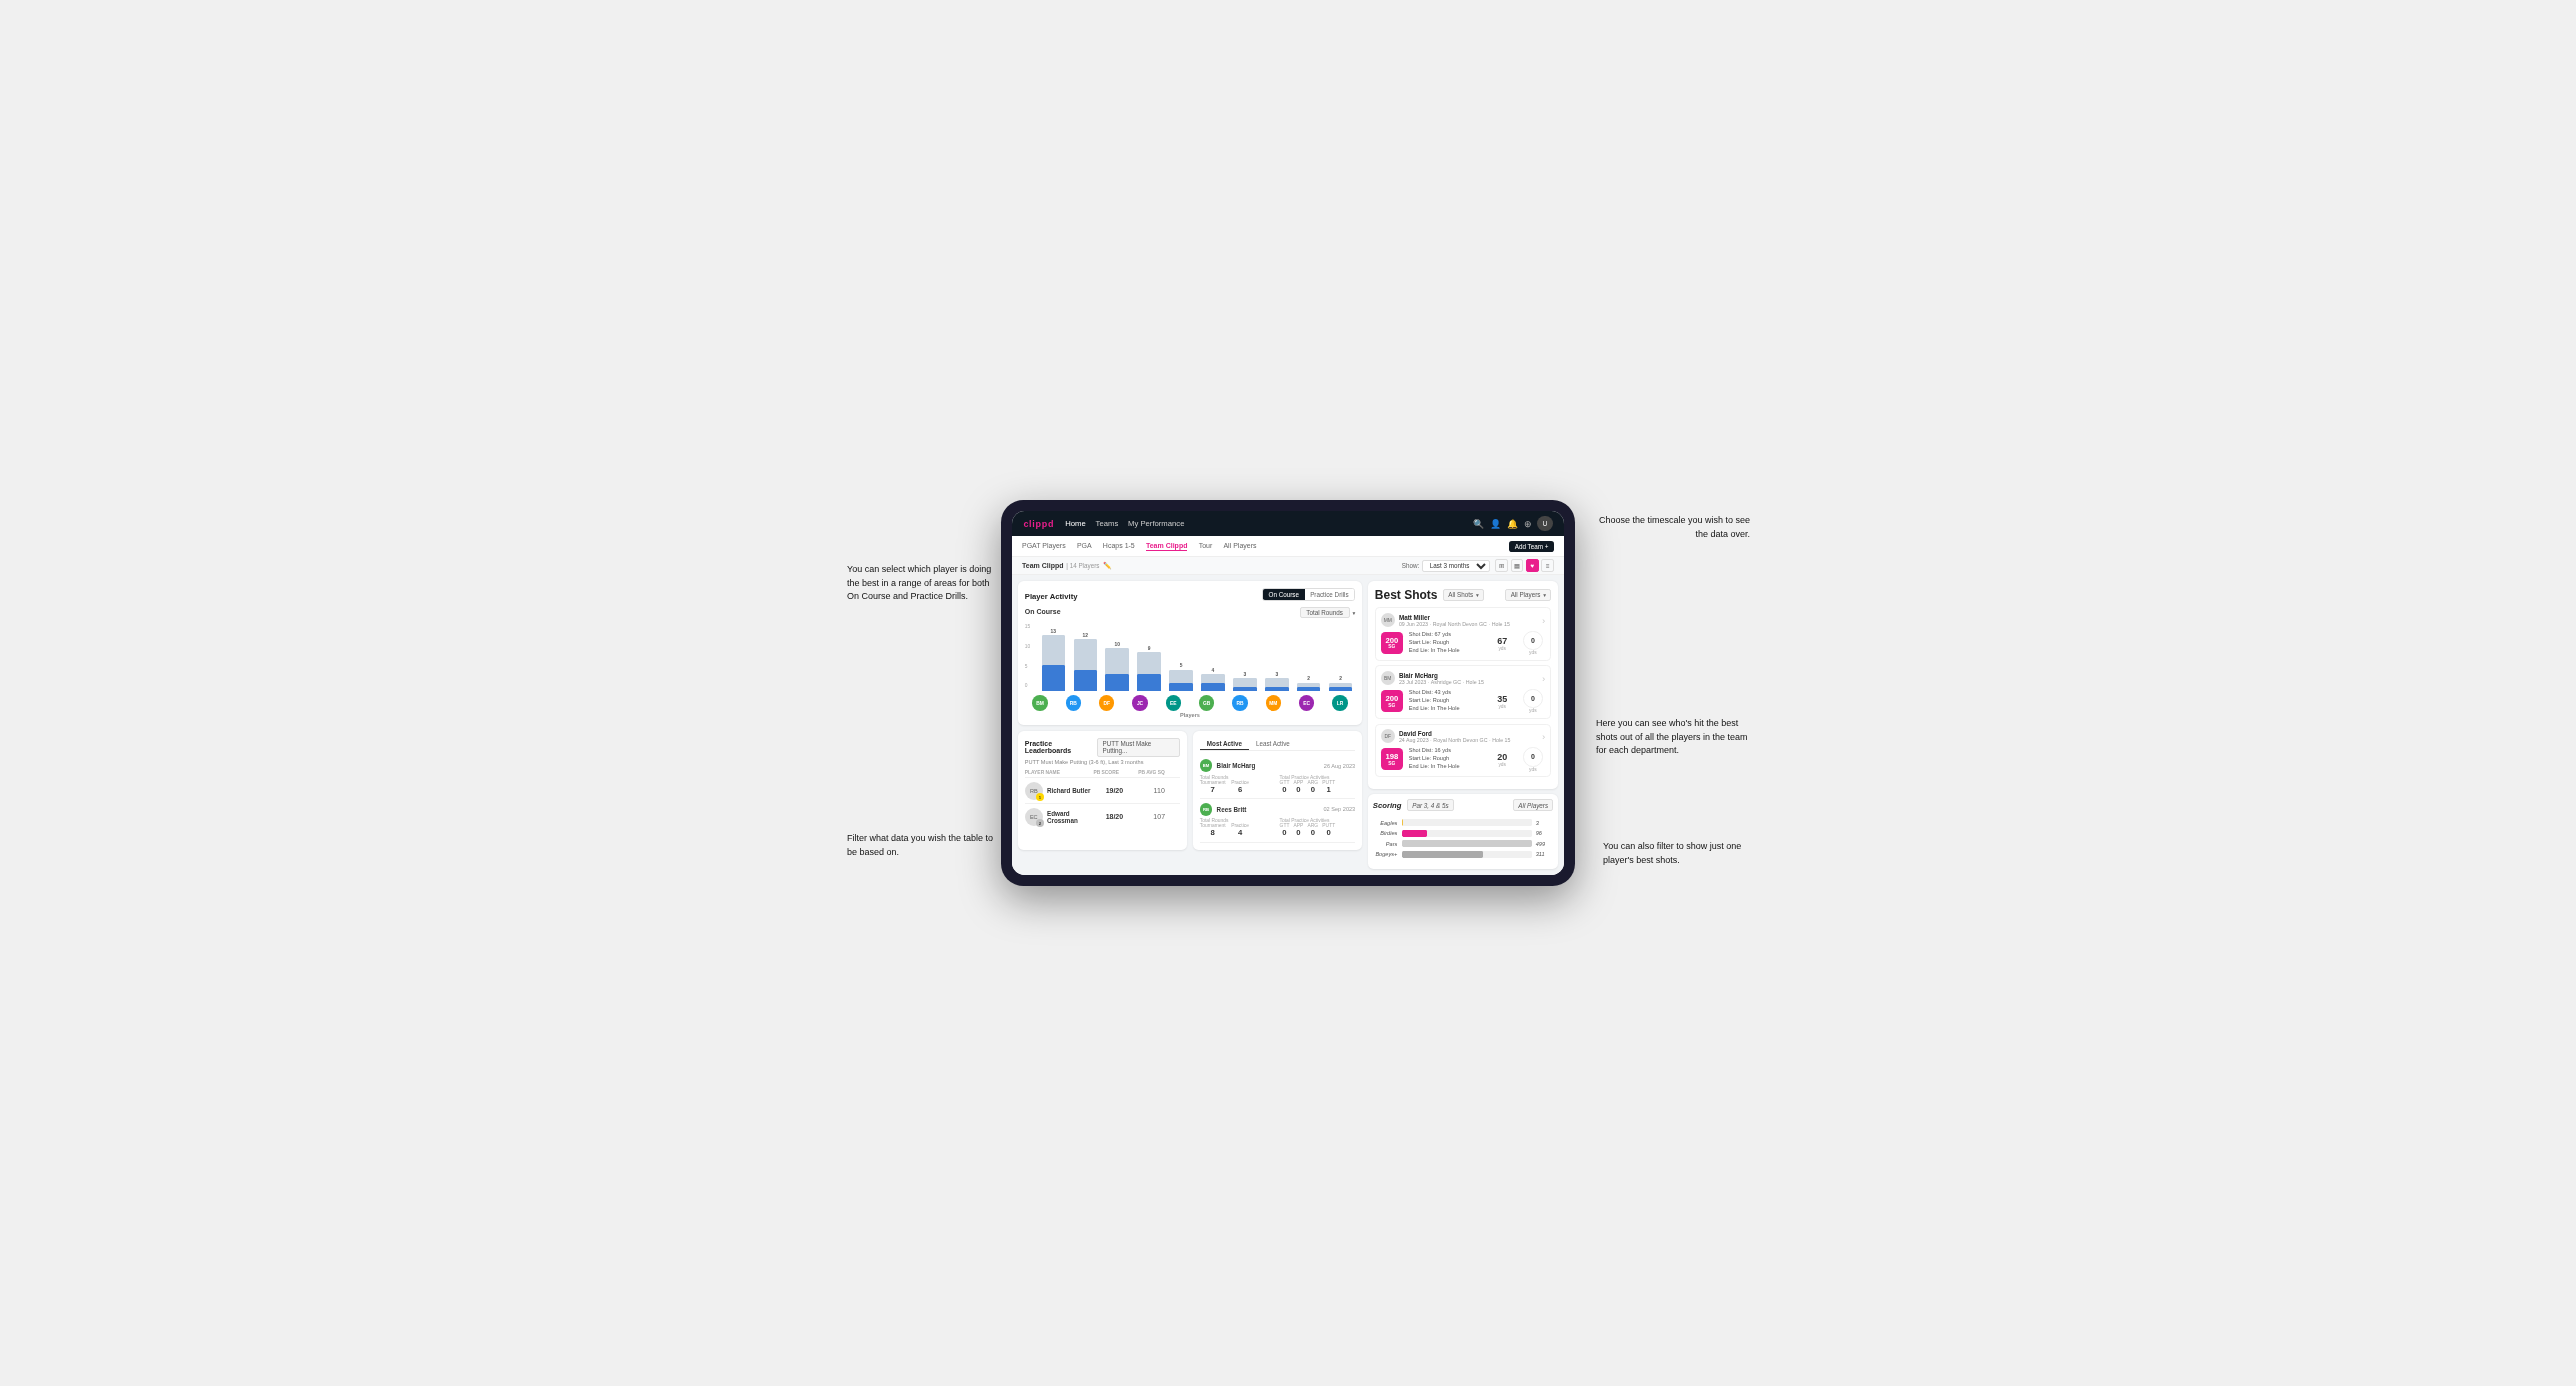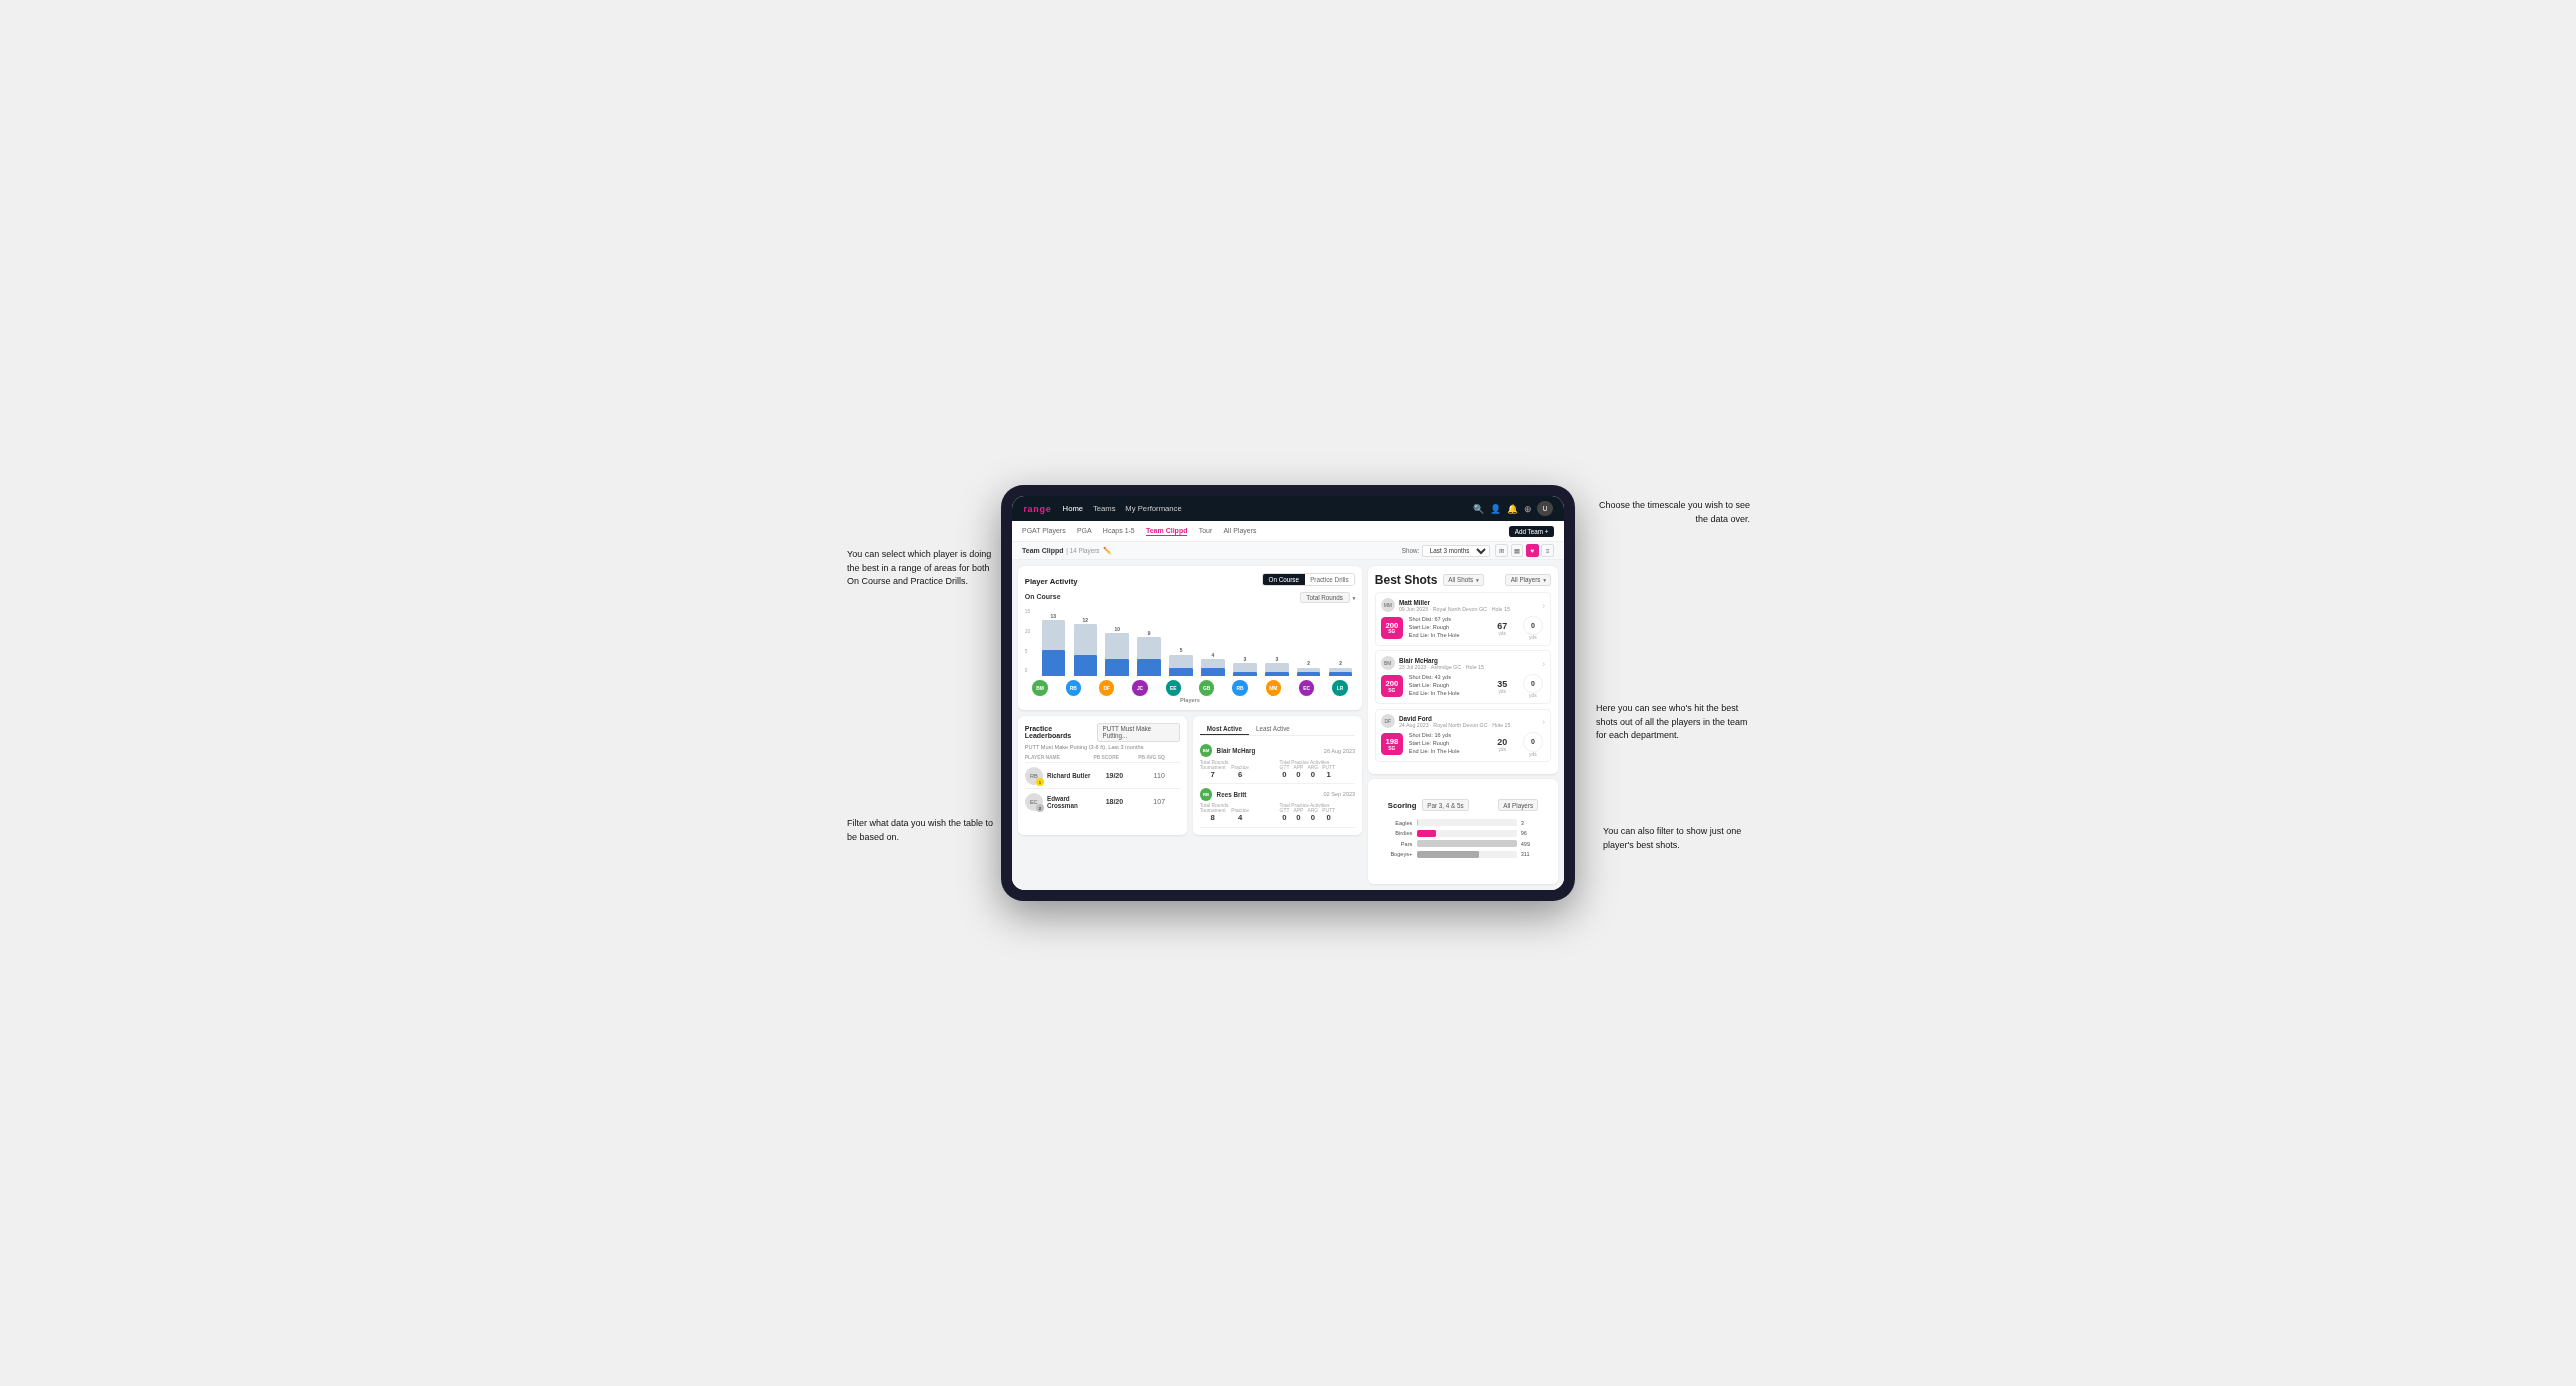--- a/index.html
+++ b/index.html
@@ -615,22 +615,23 @@
       display: flex; align-items: center; justify-content: center;
       font-size: 7px;
       font-weight: 700;
       color: #333;
     }
 
     
     .scoring-card {
       background: #fff;
       border-radius: 5.6px;
-      padding: 20px;
+      padding: 5px;
       box-shadow: 0 0.7px 2.1px rgba(0,0,0,0.08);
+      font-style: italic;
     }
     .scoring-header {
       display: flex;
       align-items: center;
       gap: 5.6px;
       margin-bottom: 5.6px;
     }
     .scoring-title { font-size: 7.7px; font-weight: 700; color: #222; }
     .scoring-filter {
       font-size: 6.3px;
@@ -693,21 +694,21 @@
   <div class="annotation annotation-tl" style="position:absolute; top:63px; left:-140px; max-width:154px;">You can select which player is doing the best in a range of areas for both On Course and Practice Drills.</div>
   <div class="annotation annotation-bl" style="position:absolute; top:308px; left:-140px; max-width:147px;">Filter what data you wish the table to be based on.</div>
   <div class="annotation annotation-tr" style="position:absolute; top:14px; right:-161px; max-width:154px;">Choose the timescale you wish to see the data over.</div>
   <div class="annotation annotation-mr" style="position:absolute; top:217px; right:-168px; max-width:161px;">Here you can see who's hit the best shots out of all the players in the team for each department.</div>
   <div class="annotation annotation-br" style="position:absolute; top:340px; right:-168px; max-width:154px;">You can also filter to show just one player's best shots.</div>
 
   <div class="tablet-frame" style="margin-left:14px; width:574px;">
     <div class="tablet-screen">
 
       <div class="top-nav">
-        <span class="nav-logo">range</span>
+        <span class="nav-logo">clippd</span>
         <div class="nav-links">
           <span class="nav-link active">Home</span>
           <span class="nav-link">Teams</span>
           <span class="nav-link">My Performance</span>
         </div>
         <div class="nav-icons">
           <span class="nav-icon">🔍</span>
           <span class="nav-icon">👤</span>
           <span class="nav-icon">🔔</span>
           <span class="nav-icon">⊕</span>

